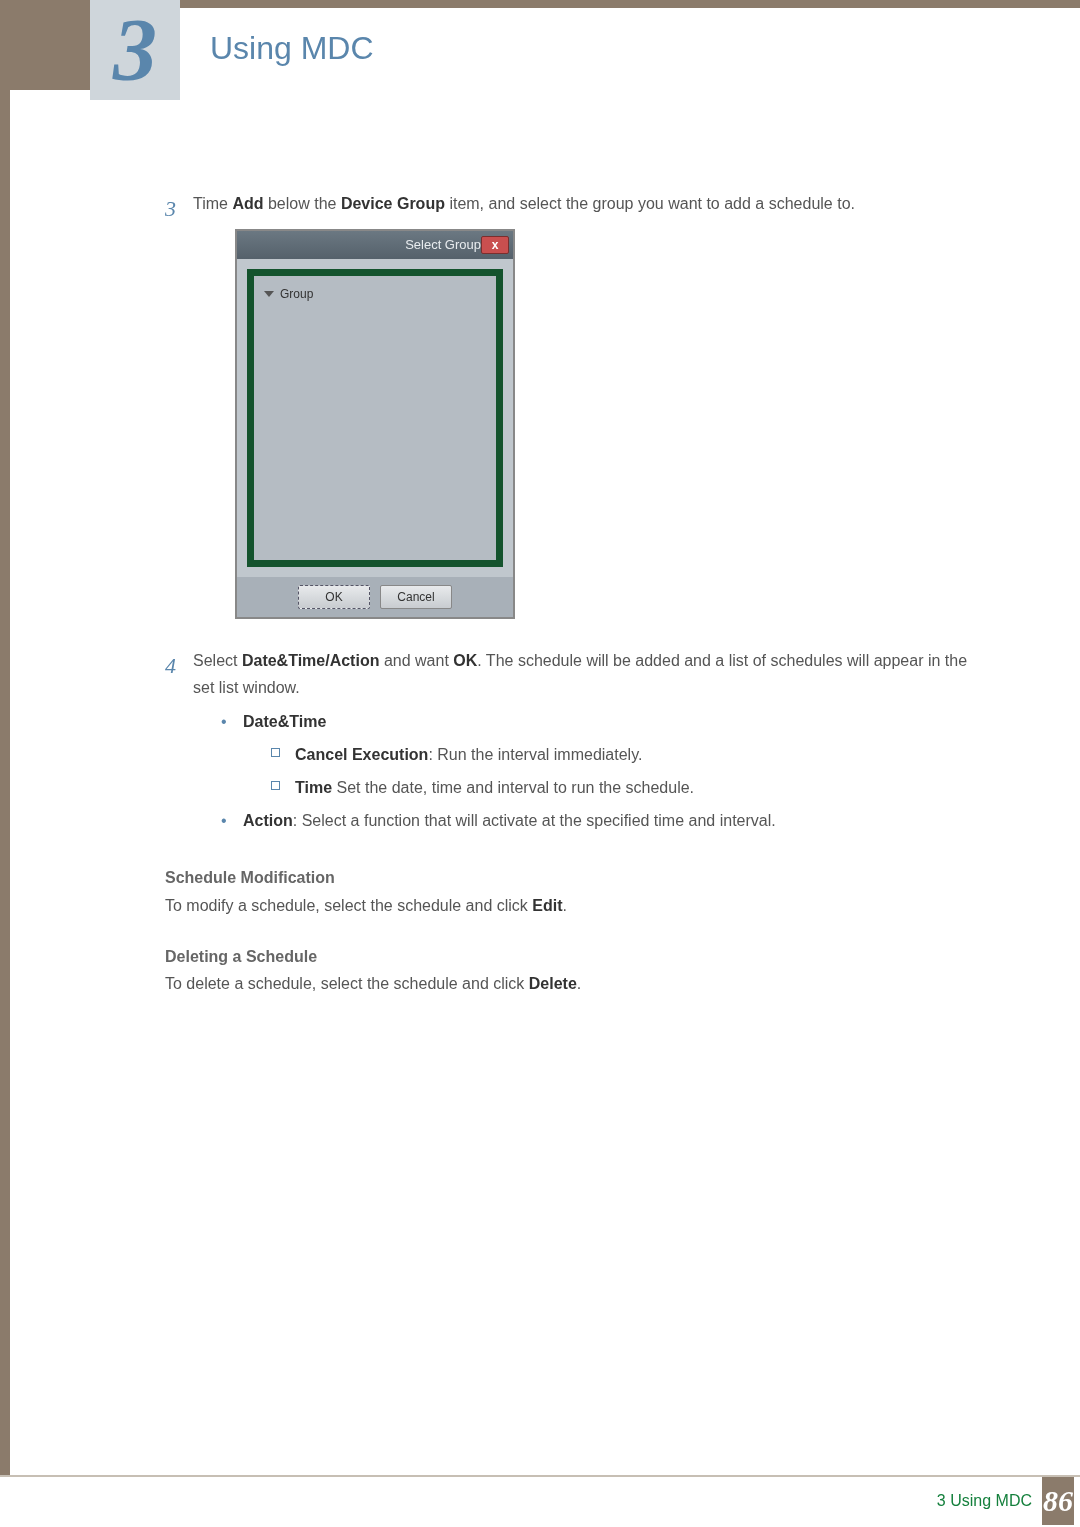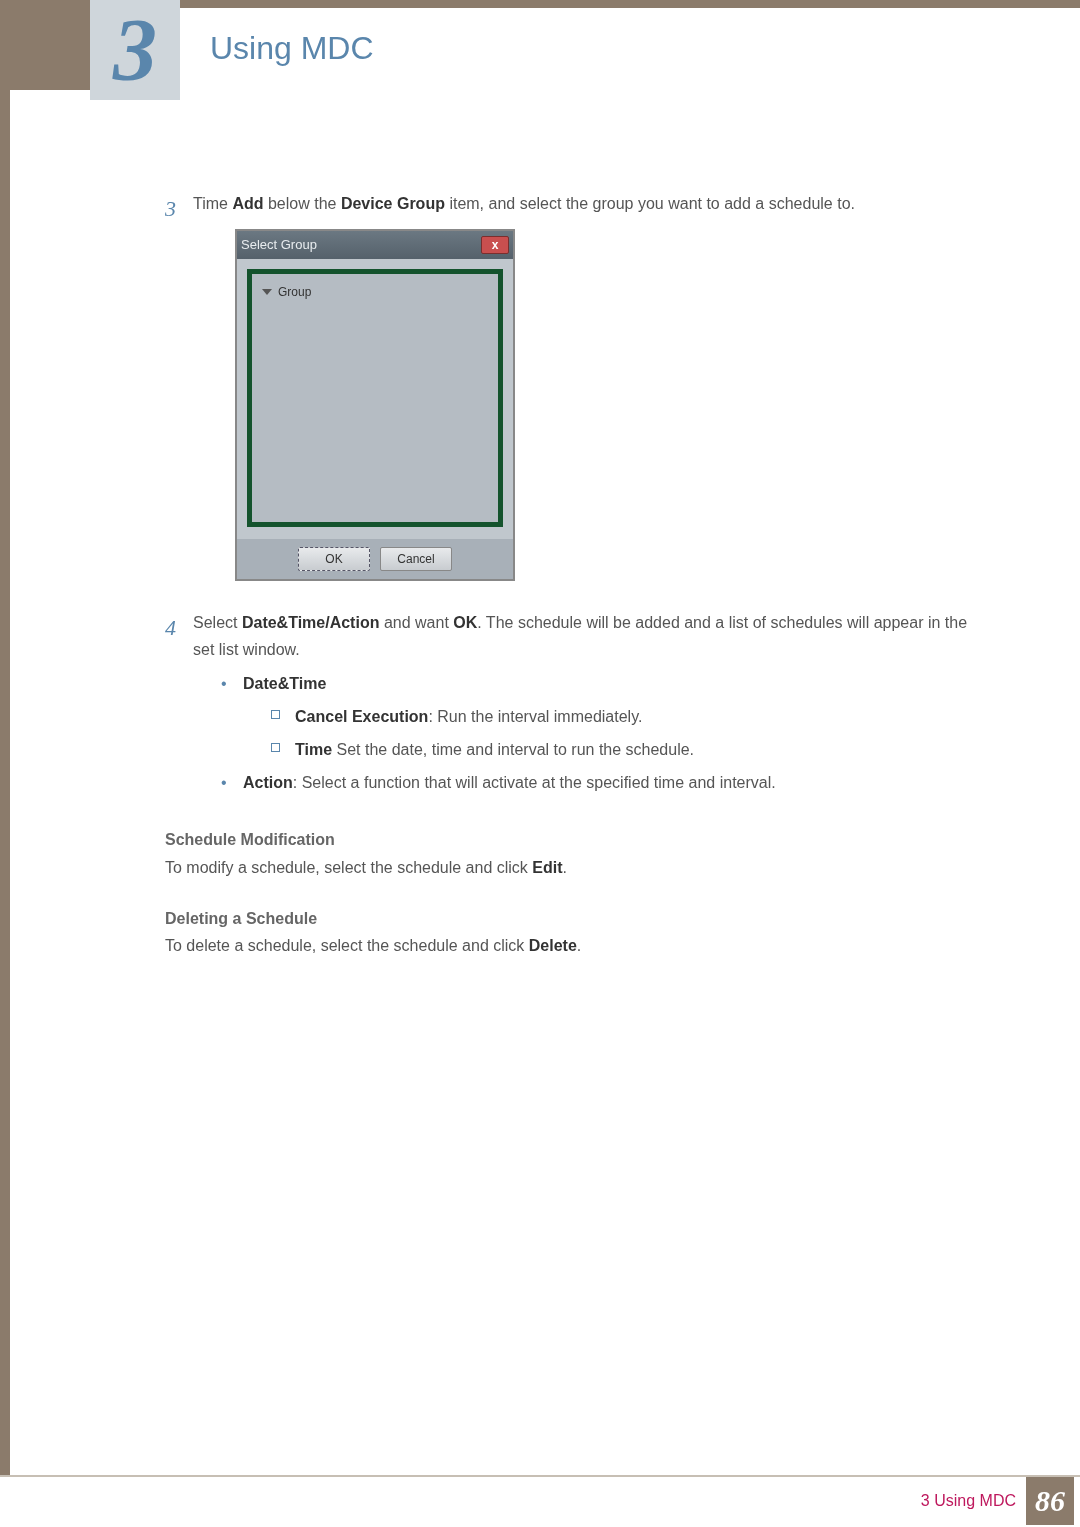--- a/index.html
+++ b/index.html
@@ -11,43 +11,43 @@
   .chapter-badge span{font-family:Georgia,serif;font-style:italic;font-size:88px;font-weight:bold;color:#5a86ac;line-height:1}
   .chapter-title{position:absolute;left:210px;top:30px;font-size:32px;color:#5a86ac;font-weight:normal}
   .content{position:absolute;left:165px;top:190px;width:810px;font-size:16px;color:#555;line-height:1.7}
   .step{display:flex;margin-bottom:10px}
   .step-num{font-family:Georgia,serif;font-style:italic;font-size:22px;color:#5a86ac;width:28px;flex-shrink:0}
   .step-body{flex:1}
   .bold{font-weight:bold;color:#333}
   
   .dialog{width:280px;border:2px solid #888;background:#aab2ba;margin:12px 0 18px 42px}
   .dialog-titlebar{display:flex;align-items:center;height:28px;background:linear-gradient(#6b7882,#55616b);padding:0 4px;position:relative}
-  .dialog-title{flex:1;text-align:left;color:#e8ecef;font-size:13px}
+  .dialog-title{flex:1;text-align:right;color:#e8ecef;font-size:13px}
   .dialog-close{width:28px;height:18px;background:#c94f4f;color:#fff;display:flex;align-items:center;justify-content:center;border:1px solid #7a2e2e;font-size:12px;font-weight:bold;border-radius:2px}
   .dialog-body{background:#c0c7cd;padding:10px;min-height:280px}
-  .dialog-tree{background:#b5bcc3;border:5px solid #14532d;height:258px;padding:8px 10px;color:#333;font-size:12px}
+  .dialog-tree{background:#b5bcc3;border:7px solid #14532d;height:298px;padding:8px 10px;color:#333;font-size:12px}
   .tree-item{display:flex;align-items:center;gap:6px}
   .tri{width:0;height:0;border-left:5px solid transparent;border-right:5px solid transparent;border-top:6px solid #555}
   .dialog-footer{background:#a8b0b8;padding:8px;display:flex;gap:10px;justify-content:center}
   .dlg-btn{width:72px;height:24px;background:linear-gradient(#e8eaec,#c8ccd0);border:1px solid #888;font-size:12px;color:#333;display:flex;align-items:center;justify-content:center;border-radius:2px}
   .dlg-btn.primary{border:1px dashed #556}
   
   ul.bul{list-style:none;padding-left:28px;margin-top:6px}
   ul.bul>li{position:relative;padding-left:22px;margin:6px 0}
   ul.bul>li::before{content:"•";position:absolute;left:0;color:#5a86ac;font-size:16px}
   ul.sub{list-style:none;padding-left:28px;margin-top:4px}
   ul.sub>li{position:relative;padding-left:24px;margin:6px 0}
   ul.sub>li::before{content:"";position:absolute;left:0;top:7px;width:7px;height:7px;border:1px solid #5a86ac}
   .section-head{font-weight:bold;color:#666;margin-top:24px}
   .para{margin-top:0}
   
   .footer{position:absolute;left:0;right:0;bottom:0;height:52px;background:#fff;display:flex;align-items:center}
   .footer-line{position:absolute;left:0;right:0;top:0;height:2px;background:#c7bfb4}
-  .footer-text{margin-left:auto;color:#be185d;font-size:16px;padding-right:10px}
-  .page-num-box{width:48px;height:48px;background:#8b7b6b;display:flex;align-items:center;justify-content:center;color:#fff;font-family:Georgia,serif;font-style:italic;font-size:30px;margin-right:6px;font-weight:bold}
+  .footer-text{margin-left:auto;color:#15803d;font-size:16px;padding-right:10px}
+  .page-num-box{width:32px;height:48px;background:#8b7b6b;display:flex;align-items:center;justify-content:center;color:#fff;font-family:Georgia,serif;font-style:italic;font-size:30px;margin-right:6px;font-weight:bold}
 </style>
 </head>
 <body>
 
 <div class="left-stripe"></div>
 <div class="header-band"></div>
 <div class="header-white"></div>
 <div class="chapter-badge">
   <span>3</span>
 </div>

